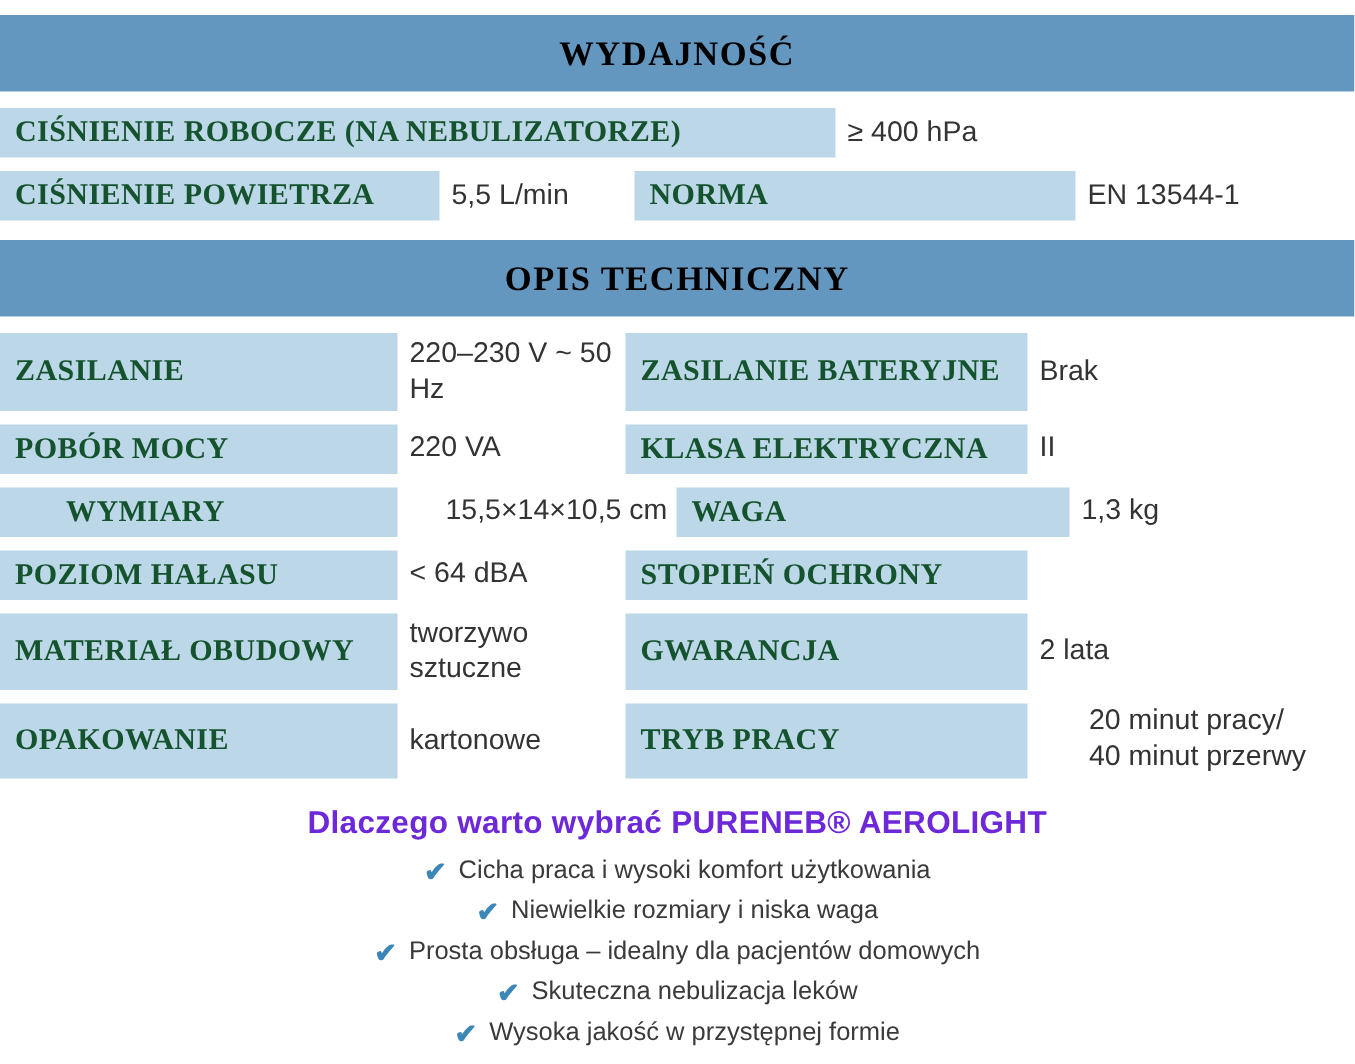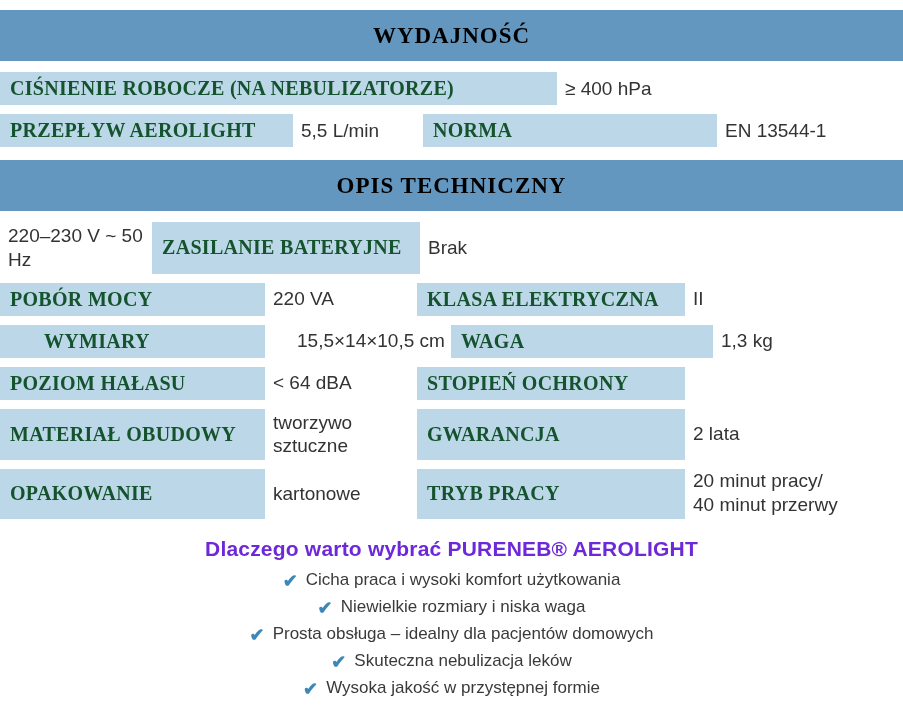--- a/index.html
+++ b/index.html
@@ -83,21 +83,21 @@
   .r2 .lbl-a { width: 265px; }
   .r2 .val-a { width: 152px; }
   .r2 .lbl-b { width: 268px; }
   .r2 .val-b { width: 184px; }
 
   .r-dim .lbl-a { width: 265px; padding-left: 44px; }
   .r-dim .val-a { width: 186px; padding-left: 32px; }
   .r-dim .lbl-b { width: 262px; }
   .r-dim .val-b { width: 190px; }
 
-  .r-pkg .val-b { align-items: flex-start; padding-top: 0; }
+  .r-pkg .val-b { align-items: flex-start; padding-top: 0; margin-left: 33px; }
 
   
   .why {
     margin-top: 18px;
     text-align: center;
   }
   .why-title {
     color: #6d28d9;
     font-family: "Liberation Sans", sans-serif;
     font-weight: bold;
@@ -137,33 +137,34 @@
   <div class="section-bar" id="perf-bar">WYDAJNOŚĆ</div>
 
   <div class="rows" id="perf-rows">
 
     <div class="row r-press">
       <div class="lbl">CIŚNIENIE ROBOCZE (NA NEBULIZATORZE)</div>
       <div class="val">≥ 400 hPa</div>
     </div>
 
     <div class="row">
-      <div class="lbl r-flow-lbl" style="width:293px">PRZEPŁYW AEROLIGHT</div>
+      <div class="lbl r-flow-lbl" style="width:293px">CIŚNIENIE POWIETRZA</div>
       <div class="val" style="width:130px">5,5 L/min</div>
       <div class="lbl" style="width:294px">NORMA</div>
       <div class="val" style="width:186px">EN 13544-1</div>
     </div>
 
   </div>
 
   <div class="section-bar" id="tech-bar">OPIS TECHNICZNY</div>
 
   <div class="rows" id="tech-rows">
 
     <div class="row r2">
+      <div class="lbl lbl-a">ZASILANIE</div>
       <div class="val val-a">220–230 V ~ 50 Hz</div>
       <div class="lbl lbl-b">ZASILANIE BATERYJNE</div>
       <div class="val val-b">Brak</div>
     </div>
 
     <div class="row r2">
       <div class="lbl lbl-a">POBÓR MOCY</div>
       <div class="val val-a">220 VA</div>
       <div class="lbl lbl-b">KLASA ELEKTRYCZNA</div>
       <div class="val val-b">II</div>

